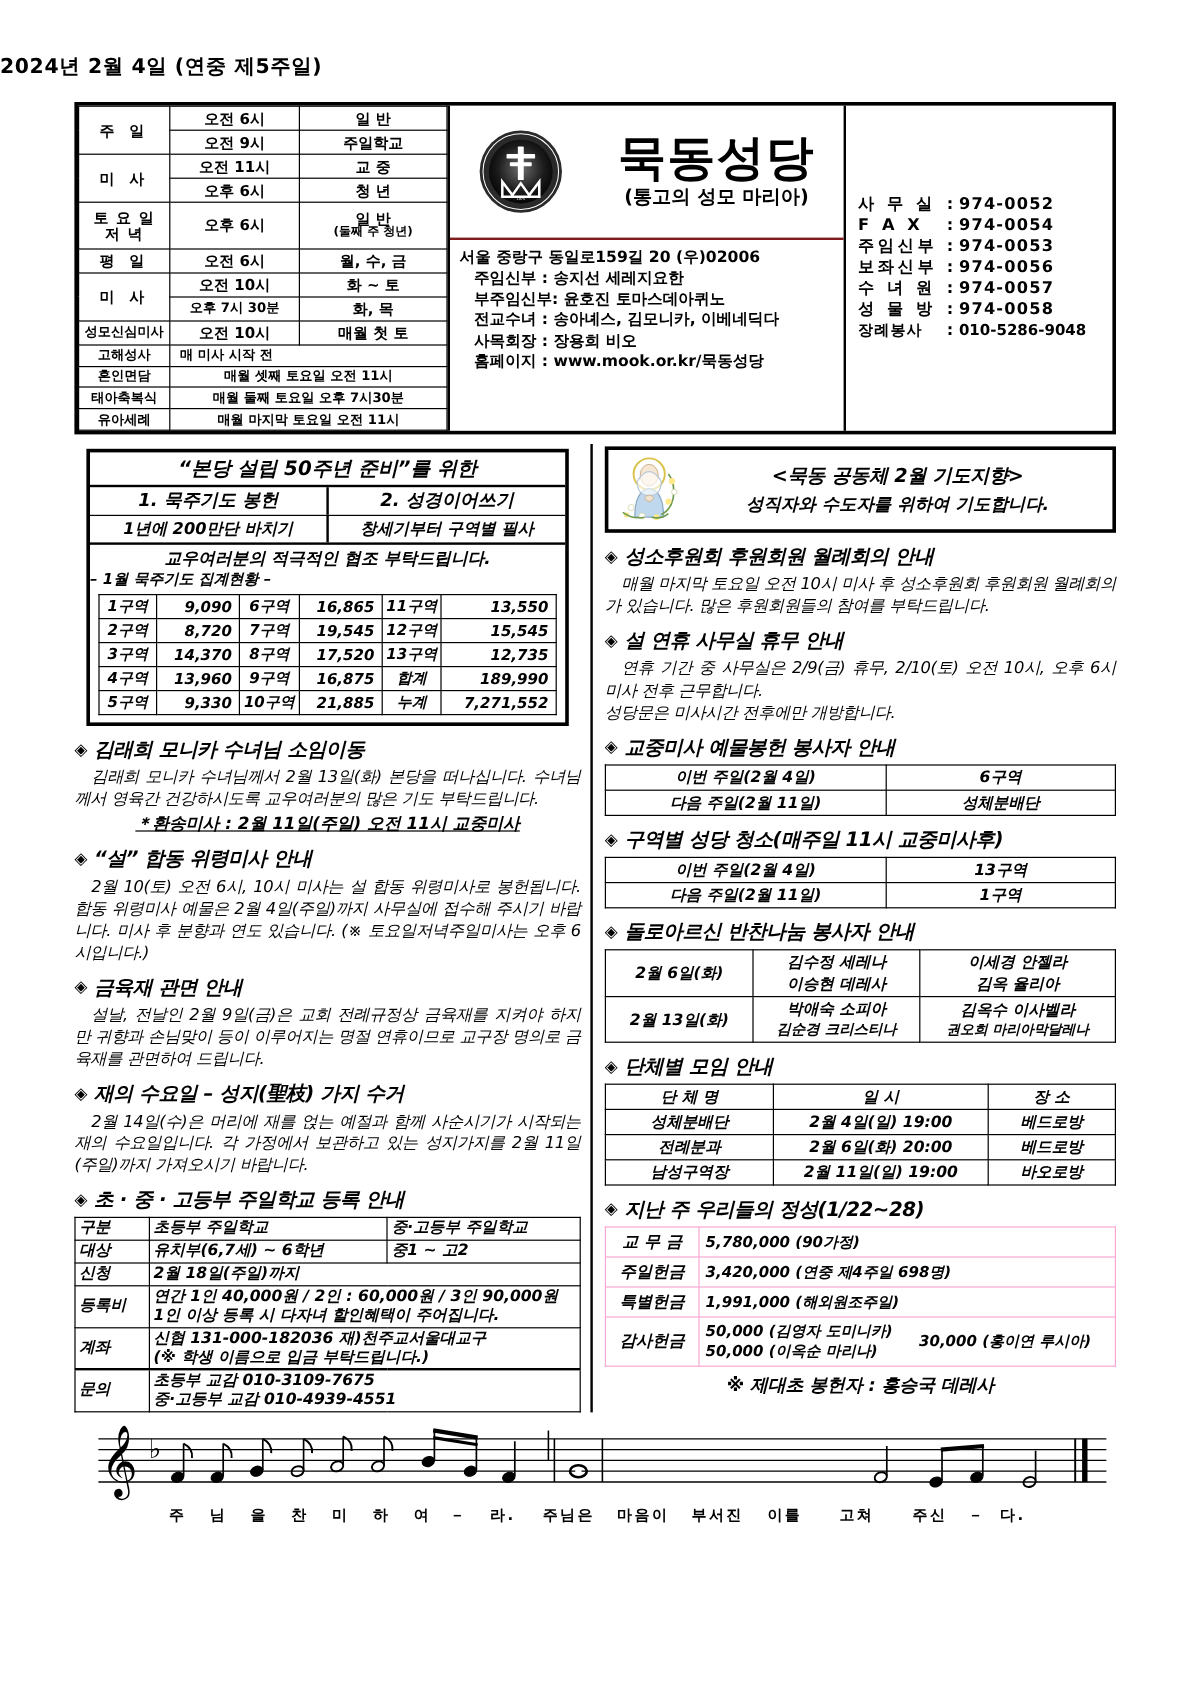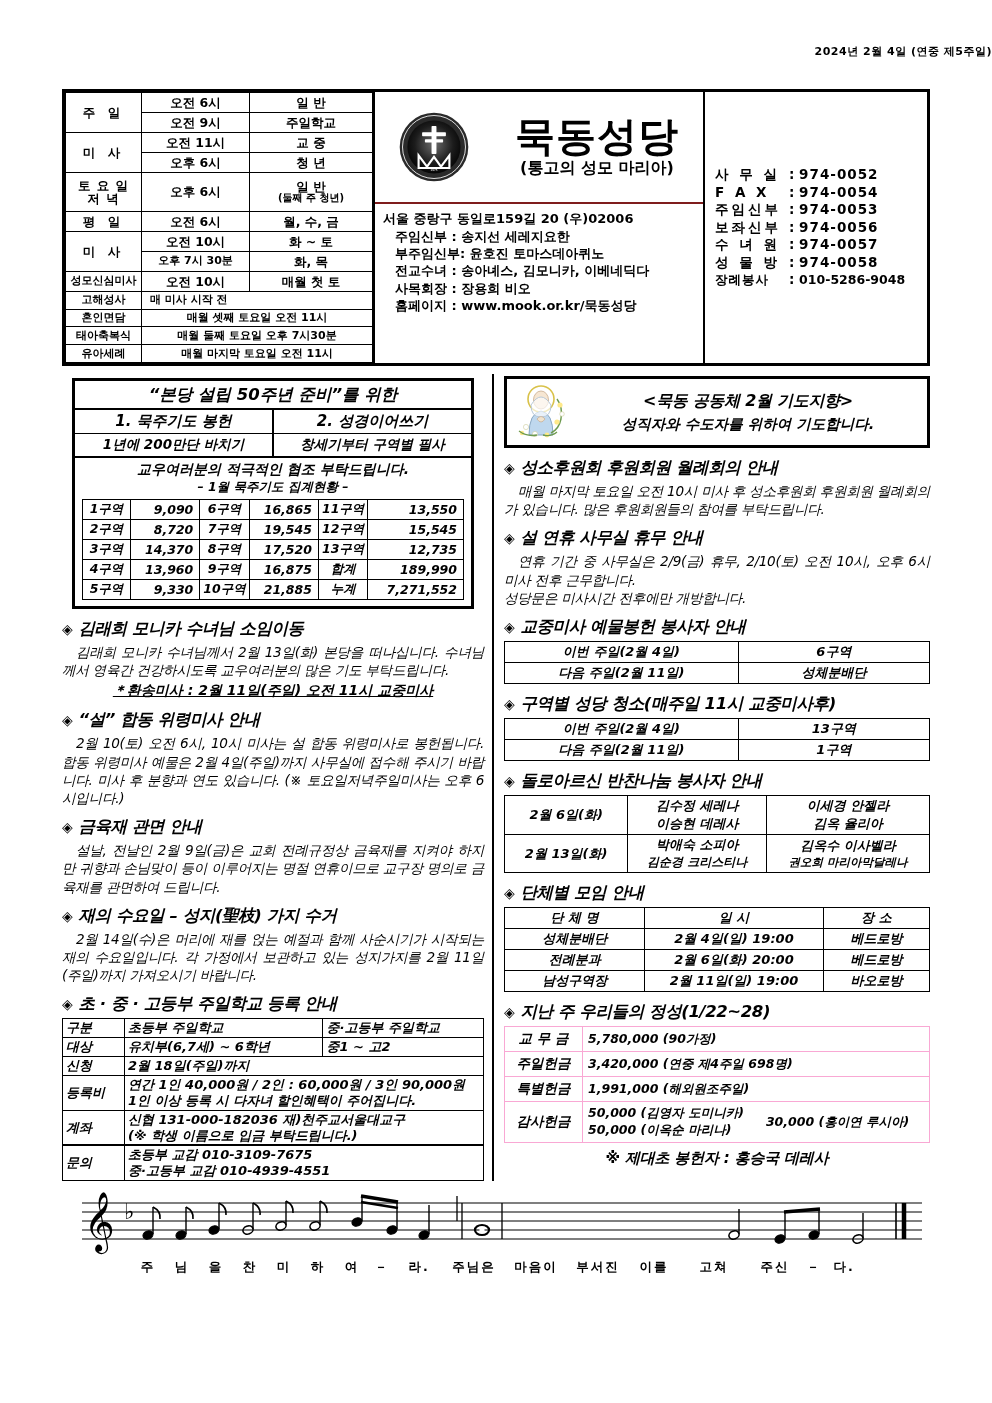--- a/index.html
+++ b/index.html
@@ -8,31 +8,31 @@
     width: 992px; height: 1403px;
     background: #ffffff;
     font-family: "DejaVu Sans", "Liberation Sans", sans-serif;
     color: #000;
     -webkit-font-smoothing: none;
   }
   .page { position: relative; width: 992px; height: 1403px; padding: 0; }
 
   
   .date-line {
-    text-align: right;
-    font-size: 11px;
+    text-align: left;
+    font-size: 17px;
     font-weight: 700;
     letter-spacing: .5px;
     padding-top: 44px;
     padding-bottom: 18px;
   }
 
   
   .masthead {
-    margin: 12px 62px 0 62px;
+    margin: 0 62px 0 62px;
     border: 3px solid #000;
     display: flex;
     height: 277px;
   }
   .mh-left { width: 310px; border-right: 2px solid #000; display:flex; flex-direction:column; }
   .mh-mid  { flex: 1; display:flex; flex-direction:column; border-right: 2px solid #000;}
   .mh-right{ width: 222px; display:flex; flex-direction:column; justify-content:center; padding-left:10px;}
 
   
   table.mass { width:100%; height:100%; border-collapse: collapse; font-size: 12.5px; font-weight:700;}
@@ -94,21 +94,21 @@
   
   .anniv { border: 3px solid #000; margin: 4px 10px 0 10px; }
   .anniv .tt { text-align:center; font-size:16.5px; font-weight:800; padding:3px 0 2px; border-bottom:2px solid #000;}
   .anniv .r2 { display:flex; border-bottom:1px solid #000;}
   .anniv .r2 > div { flex:1; text-align:center; font-size:15px; font-weight:800; padding:2px 0;}
   .anniv .r2 > div:first-child { border-right:2px solid #000;}
   .anniv .r3 { display:flex; border-bottom:2px solid #000;}
   .anniv .r3 > div { flex:1; text-align:center; font-size:13.5px; font-weight:700; padding:2px 0;}
   .anniv .r3 > div:first-child { border-right:2px solid #000;}
   .anniv .plea { text-align:center; font-size:14px; font-weight:700; padding:3px 0 0;}
-  .anniv .sub2 { text-align:center; font-size:12.5px; font-weight:700; padding:0 0 3px;}
+  .anniv .sub2 { font-size:12.5px; font-weight:700; padding:0 0 3px;}
   table.dist { width: calc(100% - 14px); margin: 0 7px 6px 7px; border-collapse: collapse; font-size: 12.5px;}
   table.dist td { border:1px solid #000; text-align:center; padding:1px 3px; font-weight:600; white-space:nowrap;}
   table.dist td.lbl { width: 48px; }
   table.dist td.num { text-align:right; padding-right:6px; }
   table.dist td.tot { font-weight:800; }
 
   
   table.g { width:100%; border-collapse: collapse; font-size: 13px; margin-top: 2px;}
   table.g td, table.g th { border:1px solid #000; padding: 1px 4px; text-align:center; font-weight:600;}
   table.g td.hd { font-weight:700; }

